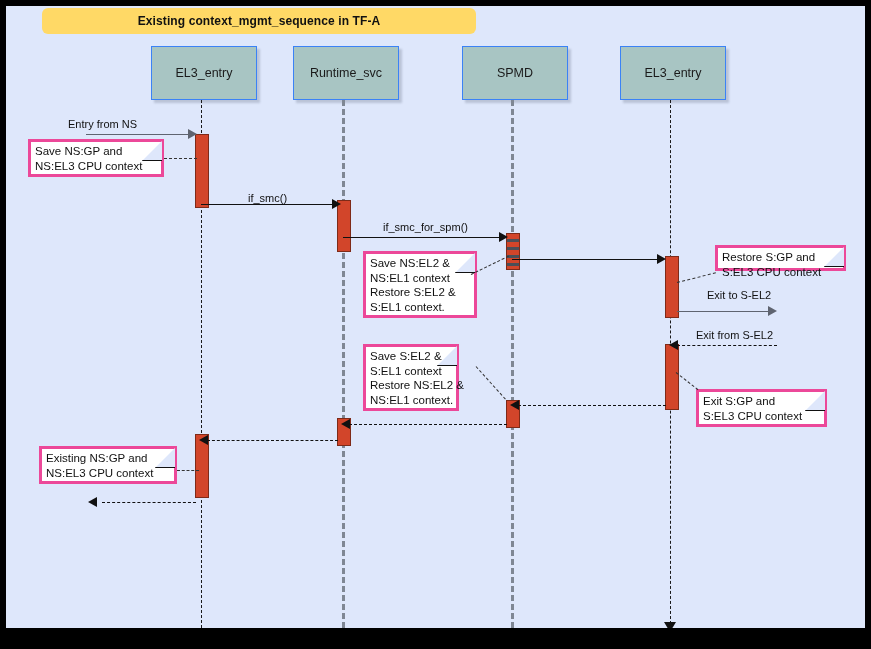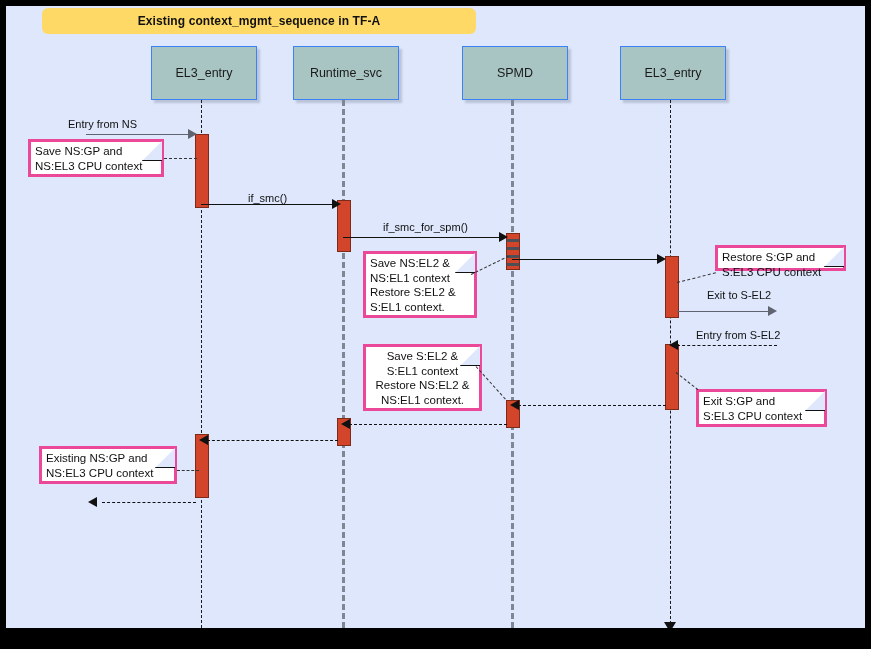--- a/index.html
+++ b/index.html
@@ -107,30 +107,30 @@
       <div class="note-line">S:EL3 CPU context</div>
     </div>
     <div class="connector" style="left:671px;top:276px;width:40px;transform:rotate(-14deg);"></div>
 
     <div class="msg grey" style="left:671px;top:305px;width:94px;"></div>
     <div class="ah-r grey" style="left:762px;top:300px;"></div>
     <div class="msg-label" style="left:683px;top:283px;margin-left:16px;">Exit to S-EL2</div>
 
     <div class="msg dashed" style="left:671px;top:339px;width:100px;"></div>
     <div class="ah-l" style="left:663px;top:334px;"></div>
-    <div class="msg-label" style="left:688px;top:323px;">Entry from S-EL2</div>
+    <div class="msg-label" style="left:688px;top:323px;">Exit from S-EL2</div>
 
     <div class="note" style="left:690px;top:383px;width:131px;height:38px;">
       <div class="fold"></div>
       <div class="note-line">Exit S:GP and</div>
       <div class="note-line">S:EL3 CPU context</div>
     </div>
     <div class="connector" style="left:670px;top:366px;width:28px;transform:rotate(38deg);"></div>
 
-    <div class="note" style="left:357px;top:338px;width:119px;height:67px;text-align:center;">
+    <div class="note" style="left:357px;top:338px;width:96px;height:67px;">
       <div class="fold"></div>
       <div class="note-line">Save S:EL2 &amp;</div>
       <div class="note-line">S:EL1 context</div>
       <div class="note-line">Restore NS:EL2 &amp;</div>
       <div class="note-line">NS:EL1 context.</div>
     </div>
     <div class="connector" style="left:470px;top:360px;width:44px;transform:rotate(48deg);"></div>
 
     <div class="msg dashed" style="left:512px;top:399px;width:148px;"></div>
     <div class="ah-l" style="left:504px;top:394px;"></div>

